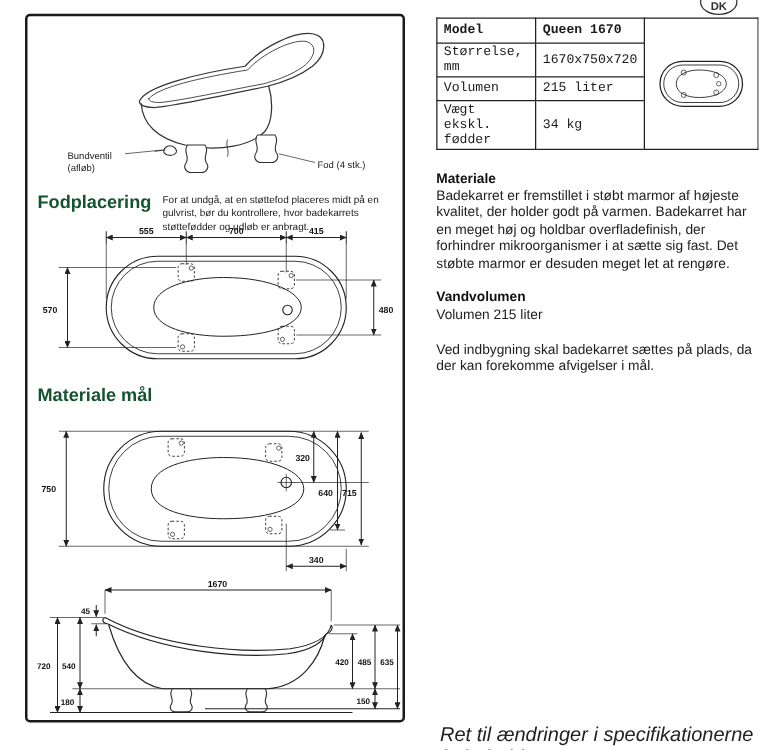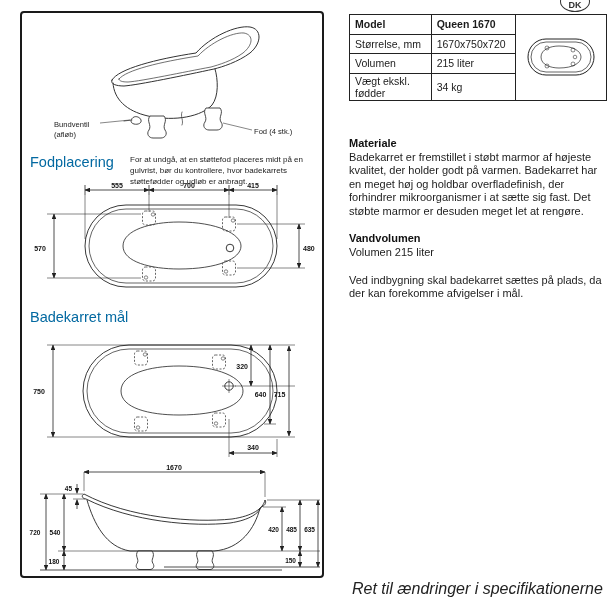--- a/index.html
+++ b/index.html
@@ -2,41 +2,41 @@
 <html><head>
 <meta charset="utf-8">
 <style>
   html,body{margin:0;padding:0;background:#fff;}
   #page{position:relative;width:607px;height:600px;background:#ffffff;overflow:hidden;
         font-family:"Liberation Sans","DejaVu Sans",sans-serif;color:#1b1b1b;}
   
   #panel{position:absolute;left:20px;top:11px;width:300px;height:563px;
          border:2.2px solid #1a1a1a;border-radius:4px;}
   .abs{position:absolute;}
-  .h1{font-size:14.5px;font-weight:normal;color:#0369a1;}
+  .h1{font-size:14.5px;font-weight:bold;color:#14532d;}
   .note{font-size:8px;line-height:1.35;color:#222;}
   
   svg{display:block;}
   svg .ln{stroke:#222;stroke-width:0.9;fill:none;}
   svg .thin{stroke:#222;stroke-width:0.55;fill:none;}
   svg .dim{stroke:#222;stroke-width:0.8;fill:none;}
   svg .dash{stroke:#222;stroke-width:0.7;fill:none;stroke-dasharray:2 1.6;}
   svg .dimtxt{font-size:7px;font-weight:bold;fill:#111;}
   svg .dimtxt2{font-size:6.5px;font-weight:bold;fill:#111;}
   svg .lbl{font-size:7.6px;fill:#222;font-weight:normal;}
   svg .art{stroke:#333;stroke-width:1;fill:none;stroke-linecap:round;}
   svg .artf{stroke:#333;stroke-width:0.9;fill:#fff;}
   
   #dk-badge{position:absolute;left:560px;top:-9px;width:30px;height:21px;border:1.6px solid #333;
             border-radius:50%;display:flex;align-items:flex-end;justify-content:center;
             font-size:9px;font-weight:bold;color:#333;padding-bottom:1px;box-sizing:border-box;}
   
   #spec-table{position:absolute;left:349px;top:14px;border-collapse:collapse;}
   #spec-table td{border:1.6px solid #222;font-size:10.5px;padding:1px 5px;height:16.5px;
-                 color:#1b1b1b;vertical-align:middle;}
+                 color:#1b1b1b;vertical-align:middle;font-family:Liberation Mono, monospace;}
   #spec-table td.c1{width:86px;}
   #spec-table td.c2{width:76px;}
   #spec-table td.c3{width:74px;text-align:center;}
   #spec-table tr.head td{font-weight:bold;}
   
   #info-col{position:absolute;left:349px;top:97px;width:254px;font-size:11px;line-height:1.235;color:#1d1d1d;margin-top:40px;}
   #info-col h3{margin:0;font-size:11px;font-weight:bold;color:#111;}
   #info-col p{margin:0 0 0 0;}
   #info-col .gap{height:14px;}
   #footer-note{position:absolute;left:352px;top:580px;font-size:16px;font-style:italic;color:#222;}
@@ -130,21 +130,21 @@
         <text class="dimtxt" x="13" y="69.5" text-anchor="middle">570</text>
       </g>
       <g>
         <line class="thin" x1="210" y1="43" x2="278" y2="43"></line>
           <line class="thin" x1="210" y1="87" x2="278" y2="87"></line>
         <line class="dim" x1="272" y1="43" x2="272" y2="87" marker-start="url(#a1)" marker-end="url(#a1)"></line>
         <text class="dimtxt" x="276" y="69.5" text-anchor="start">480</text>
       </g>
     </svg>
 
-    <div class="abs h1" style="left:8px;top:296px">Badekarret mål</div>
+    <div class="abs h1" style="left:8px;top:296px">Materiale mål</div>
 
     <svg class="abs" style="left:5px;top:320px" width="290" height="130" viewBox="0 0 290 130">
       <defs>
         <marker id="a2" markerWidth="7" markerHeight="6" refX="6.5" refY="3" orient="auto-start-reverse">
           <path d="M0,0 L7,3 L0,6 Z" fill="#222"></path>
         </marker>
       </defs>
       <line class="thin" x1="20" y1="12" x2="268" y2="12"></line>
       <line class="thin" x1="20" y1="104" x2="268" y2="104"></line>
       <g>

